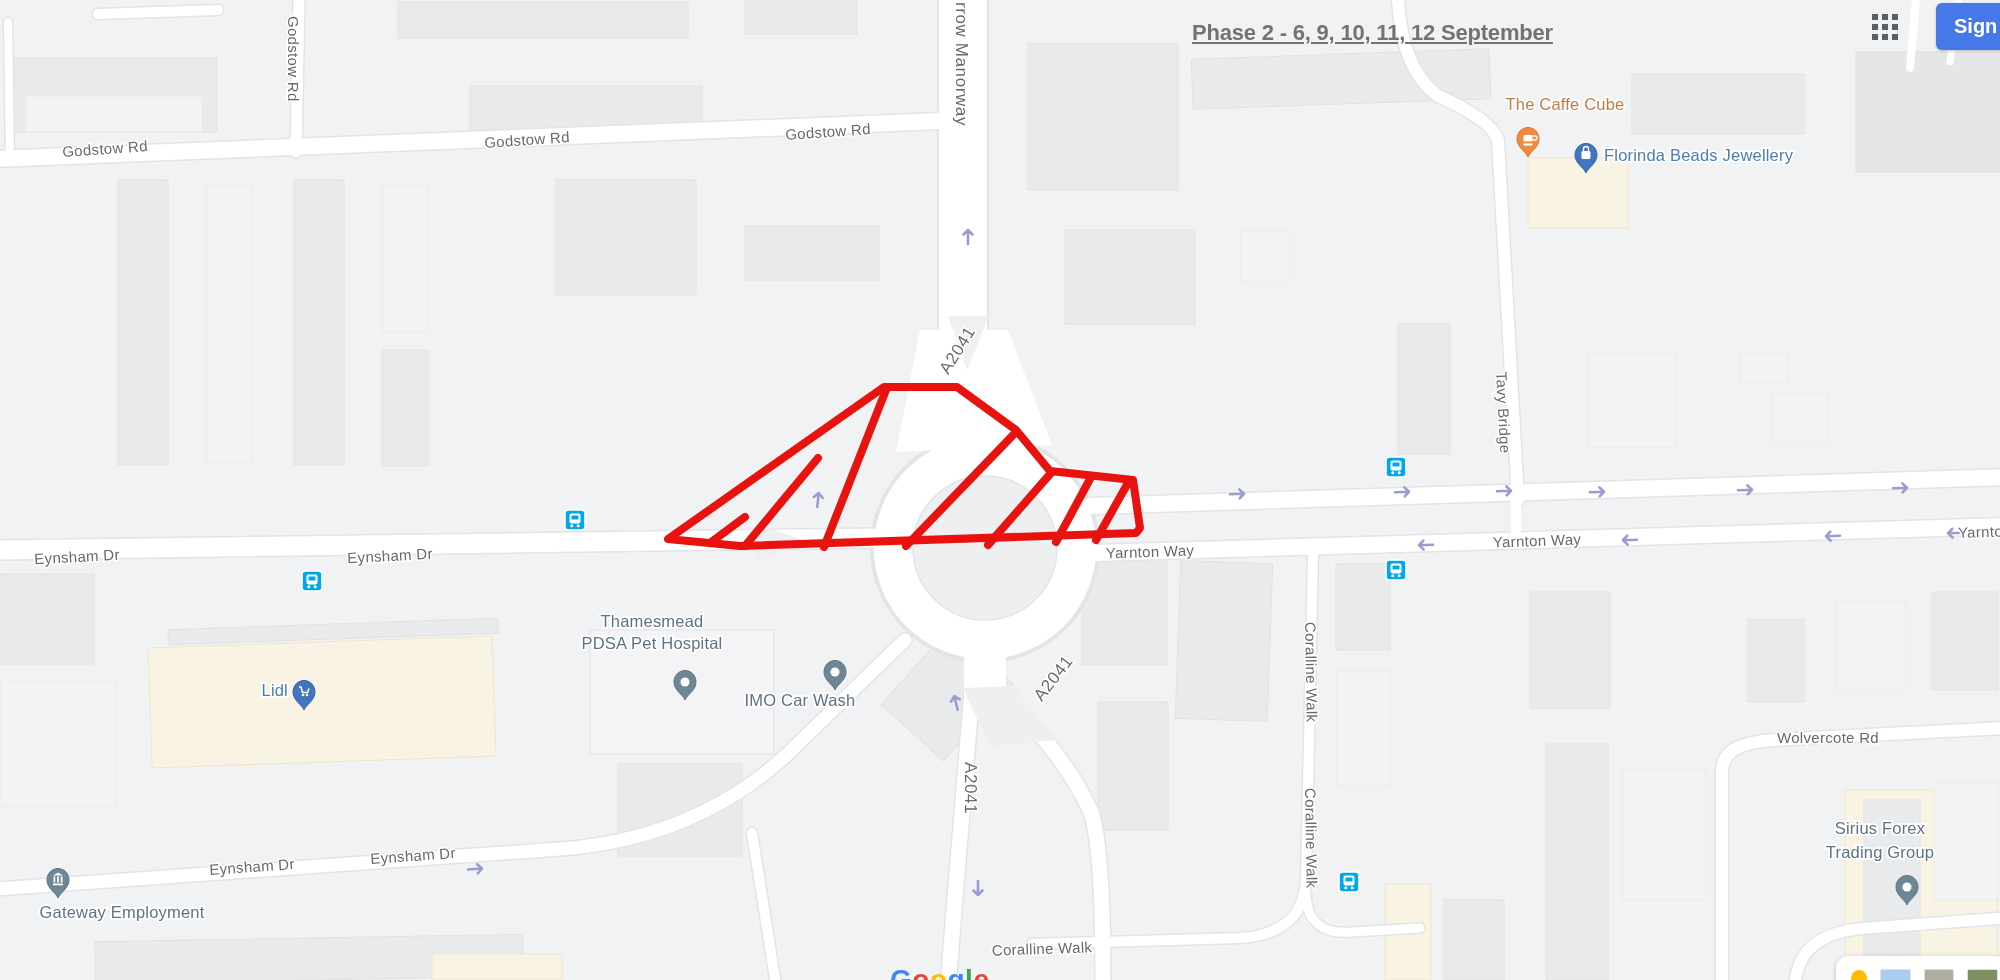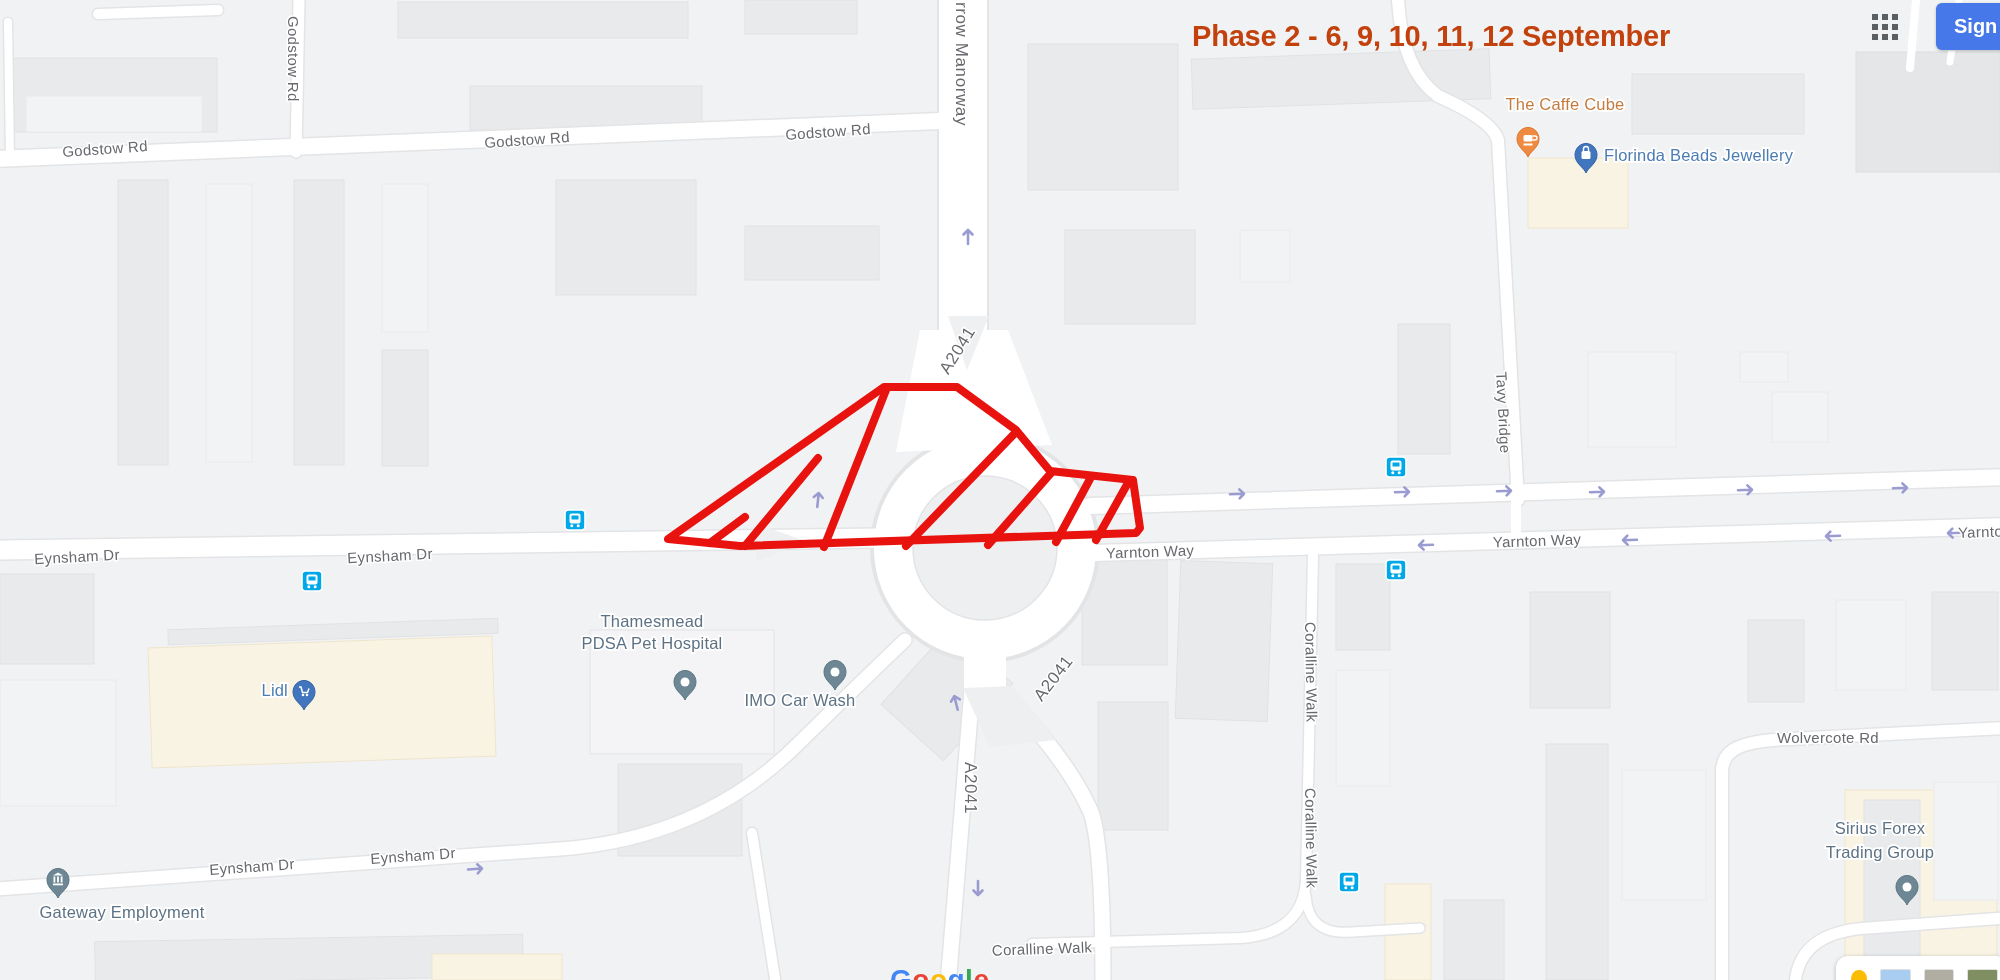--- a/index.html
+++ b/index.html
@@ -21,21 +21,21 @@
   .bd{fill:#e4e6e8;stroke:#dcdee0;stroke-width:1;}
   .bw{fill:#f4f4f6;stroke:#e3e3e5;stroke-width:1;}
   .bc{fill:#f9f3e3;stroke:#efe5cc;stroke-width:1;}
   .rc{fill:none;stroke:#e3e4e6;stroke-linecap:round;}
   .rf{fill:none;stroke:#ffffff;stroke-linecap:round;}
   .arrow{fill:none;stroke:#9a9bd0;stroke-width:2.6px;stroke-linecap:round;stroke-linejoin:round;}
   .redzone{fill:none;stroke:#e8120e;stroke-width:8px;stroke-linecap:round;stroke-linejoin:round;}
 
   
   .phase-title{position:absolute;left:1192px;top:20px;width:560px;
-      font-size:29px;font-weight:bold;color:#c2410c;letter-spacing:-.2px;white-space:nowrap;}
+      font-size:22px;font-weight:bold;color:#737373;letter-spacing:-.2px;white-space:nowrap;text-decoration:underline;}
   .apps-btn{position:absolute;left:1869px;top:11px;width:32px;height:32px;cursor:pointer;}
   .signin{position:absolute;left:1936px;top:3px;width:110px;height:47px;box-sizing:border-box;
       background:#4678e9;border-radius:6px;color:#fff;font-weight:bold;font-size:20px;
       line-height:47px;padding-left:18px;box-shadow:0 1px 3px rgba(0,0,0,.25);cursor:pointer;}
   .watermark{position:absolute;left:890px;top:964px;font-size:28px;font-weight:bold;
       letter-spacing:.5px;white-space:nowrap;}
   .imagery-bar{position:absolute;left:1836px;top:956px;width:172px;height:40px;background:#fff;
       border-radius:12px;box-shadow:0 1px 4px rgba(0,0,0,.25);display:flex;align-items:flex-start;
       gap:13px;padding:13px 10px 0 15px;box-sizing:border-box;}
   .pegman{width:17px;height:17px;border-radius:50%;background:#fbbc04;margin-top:1px;}

